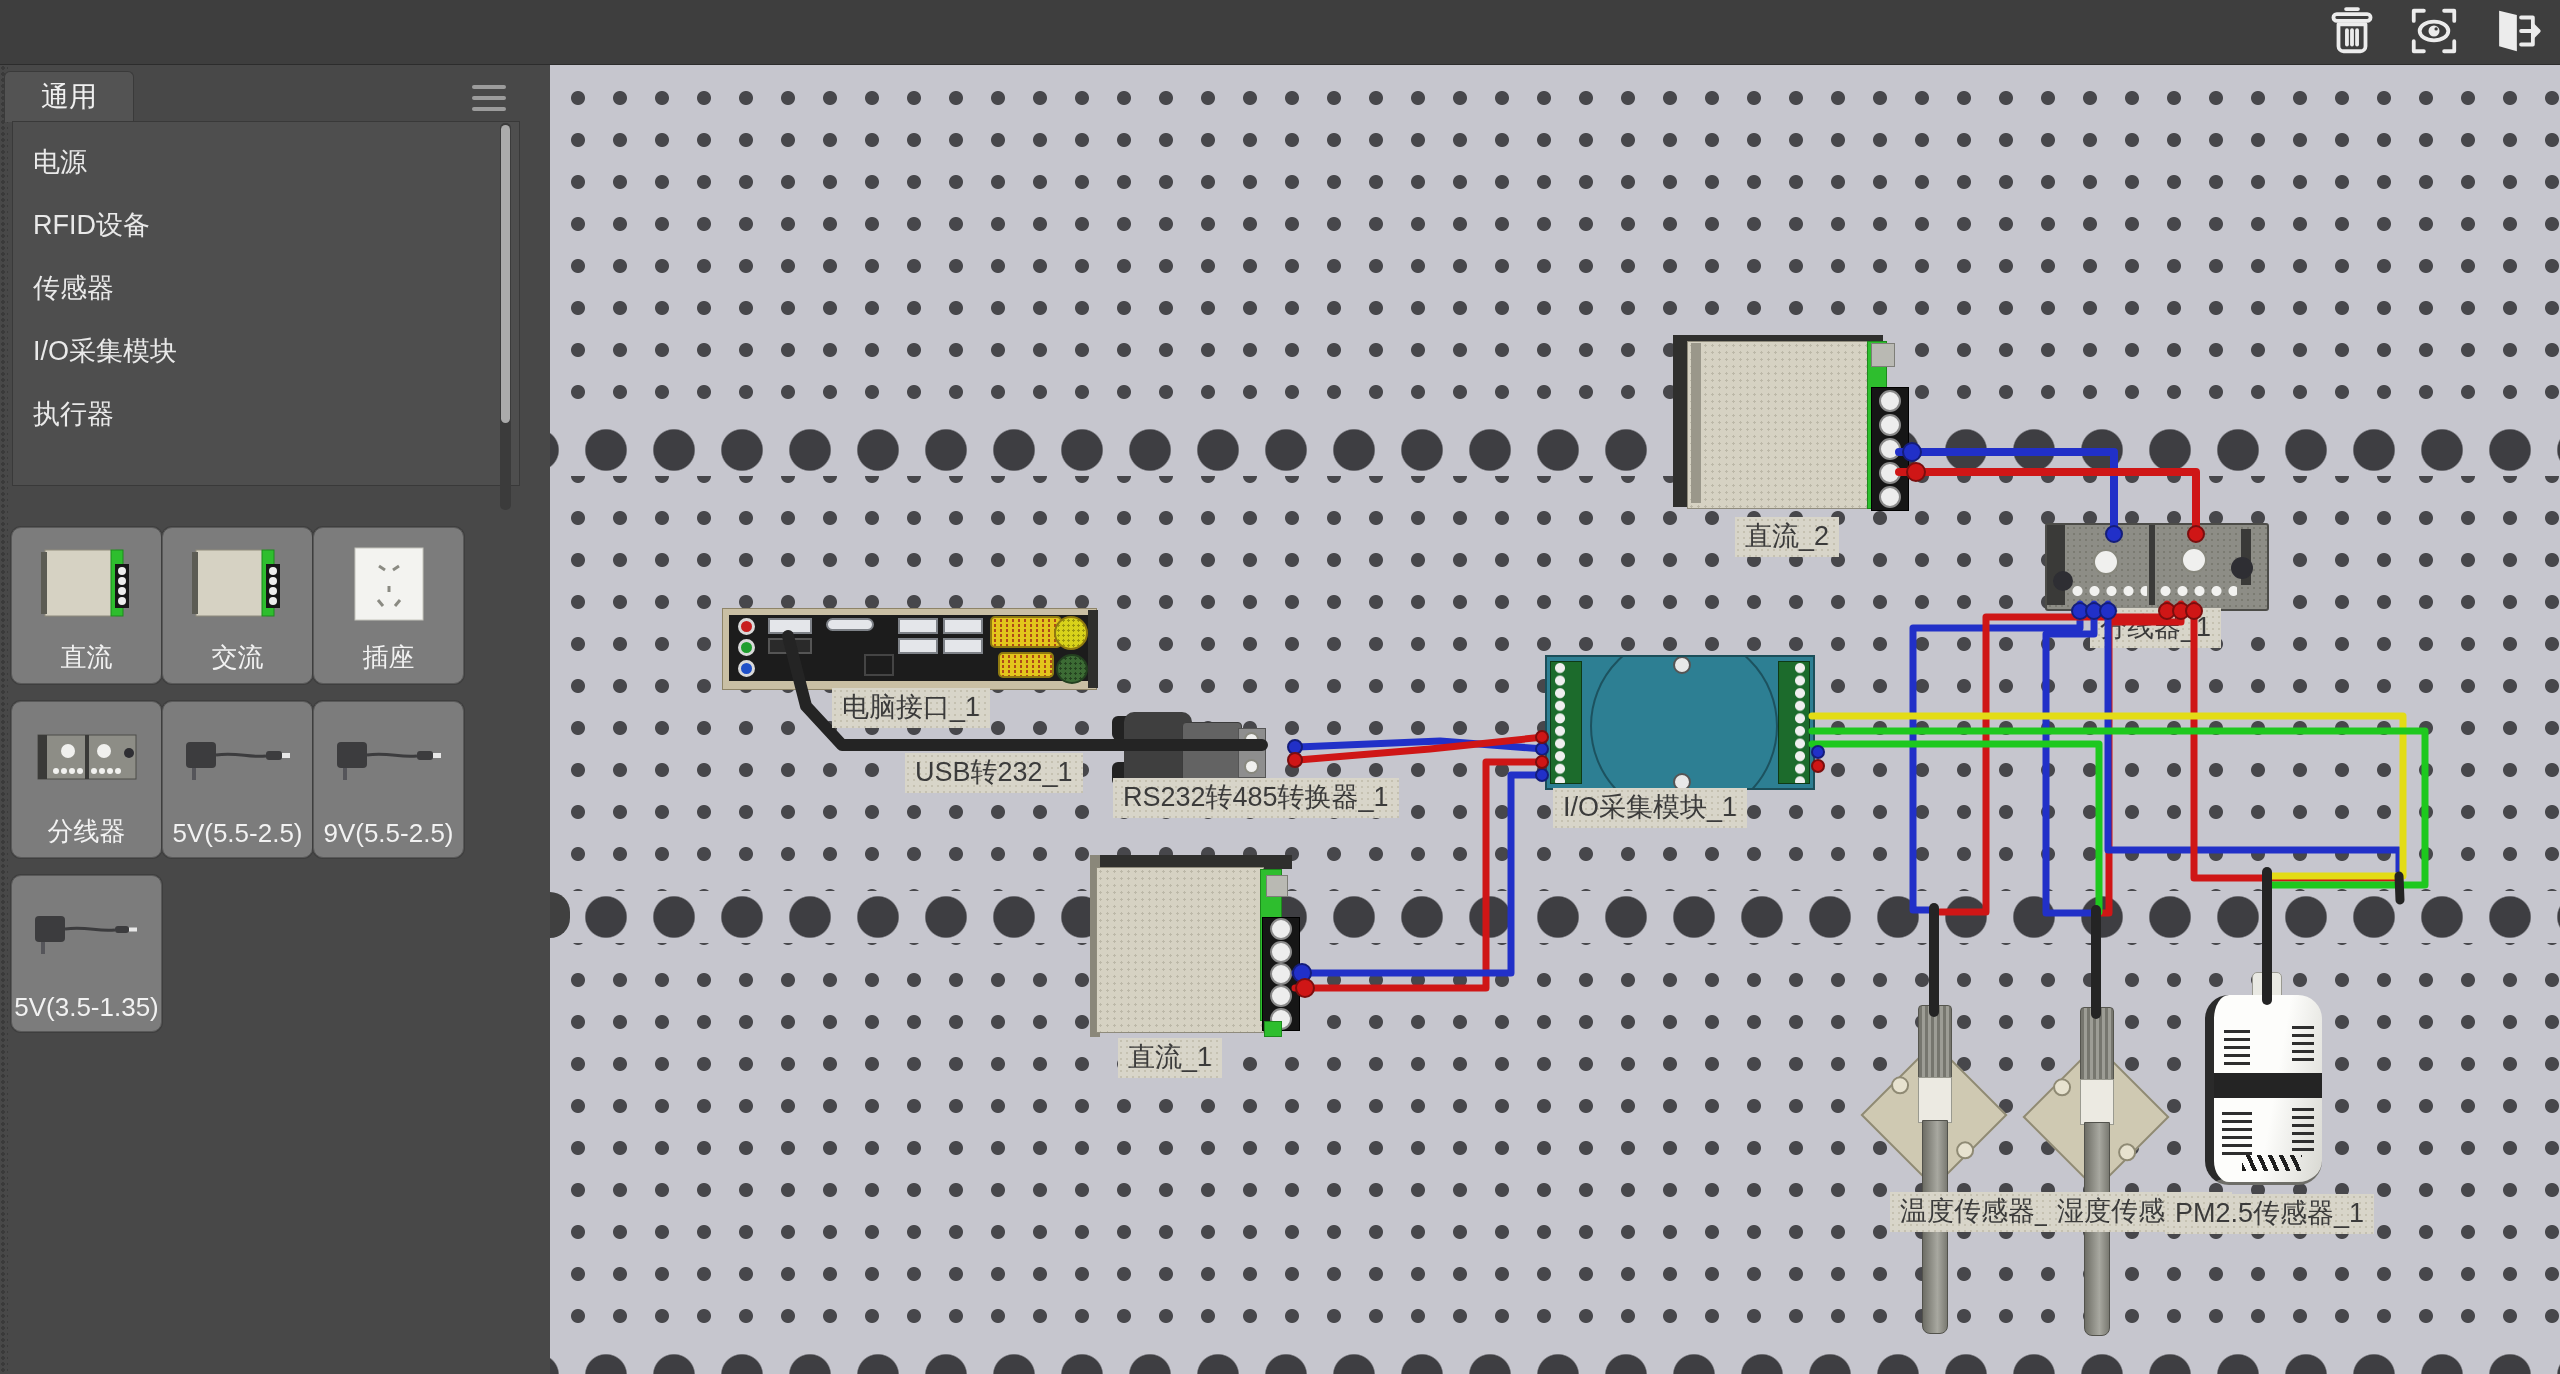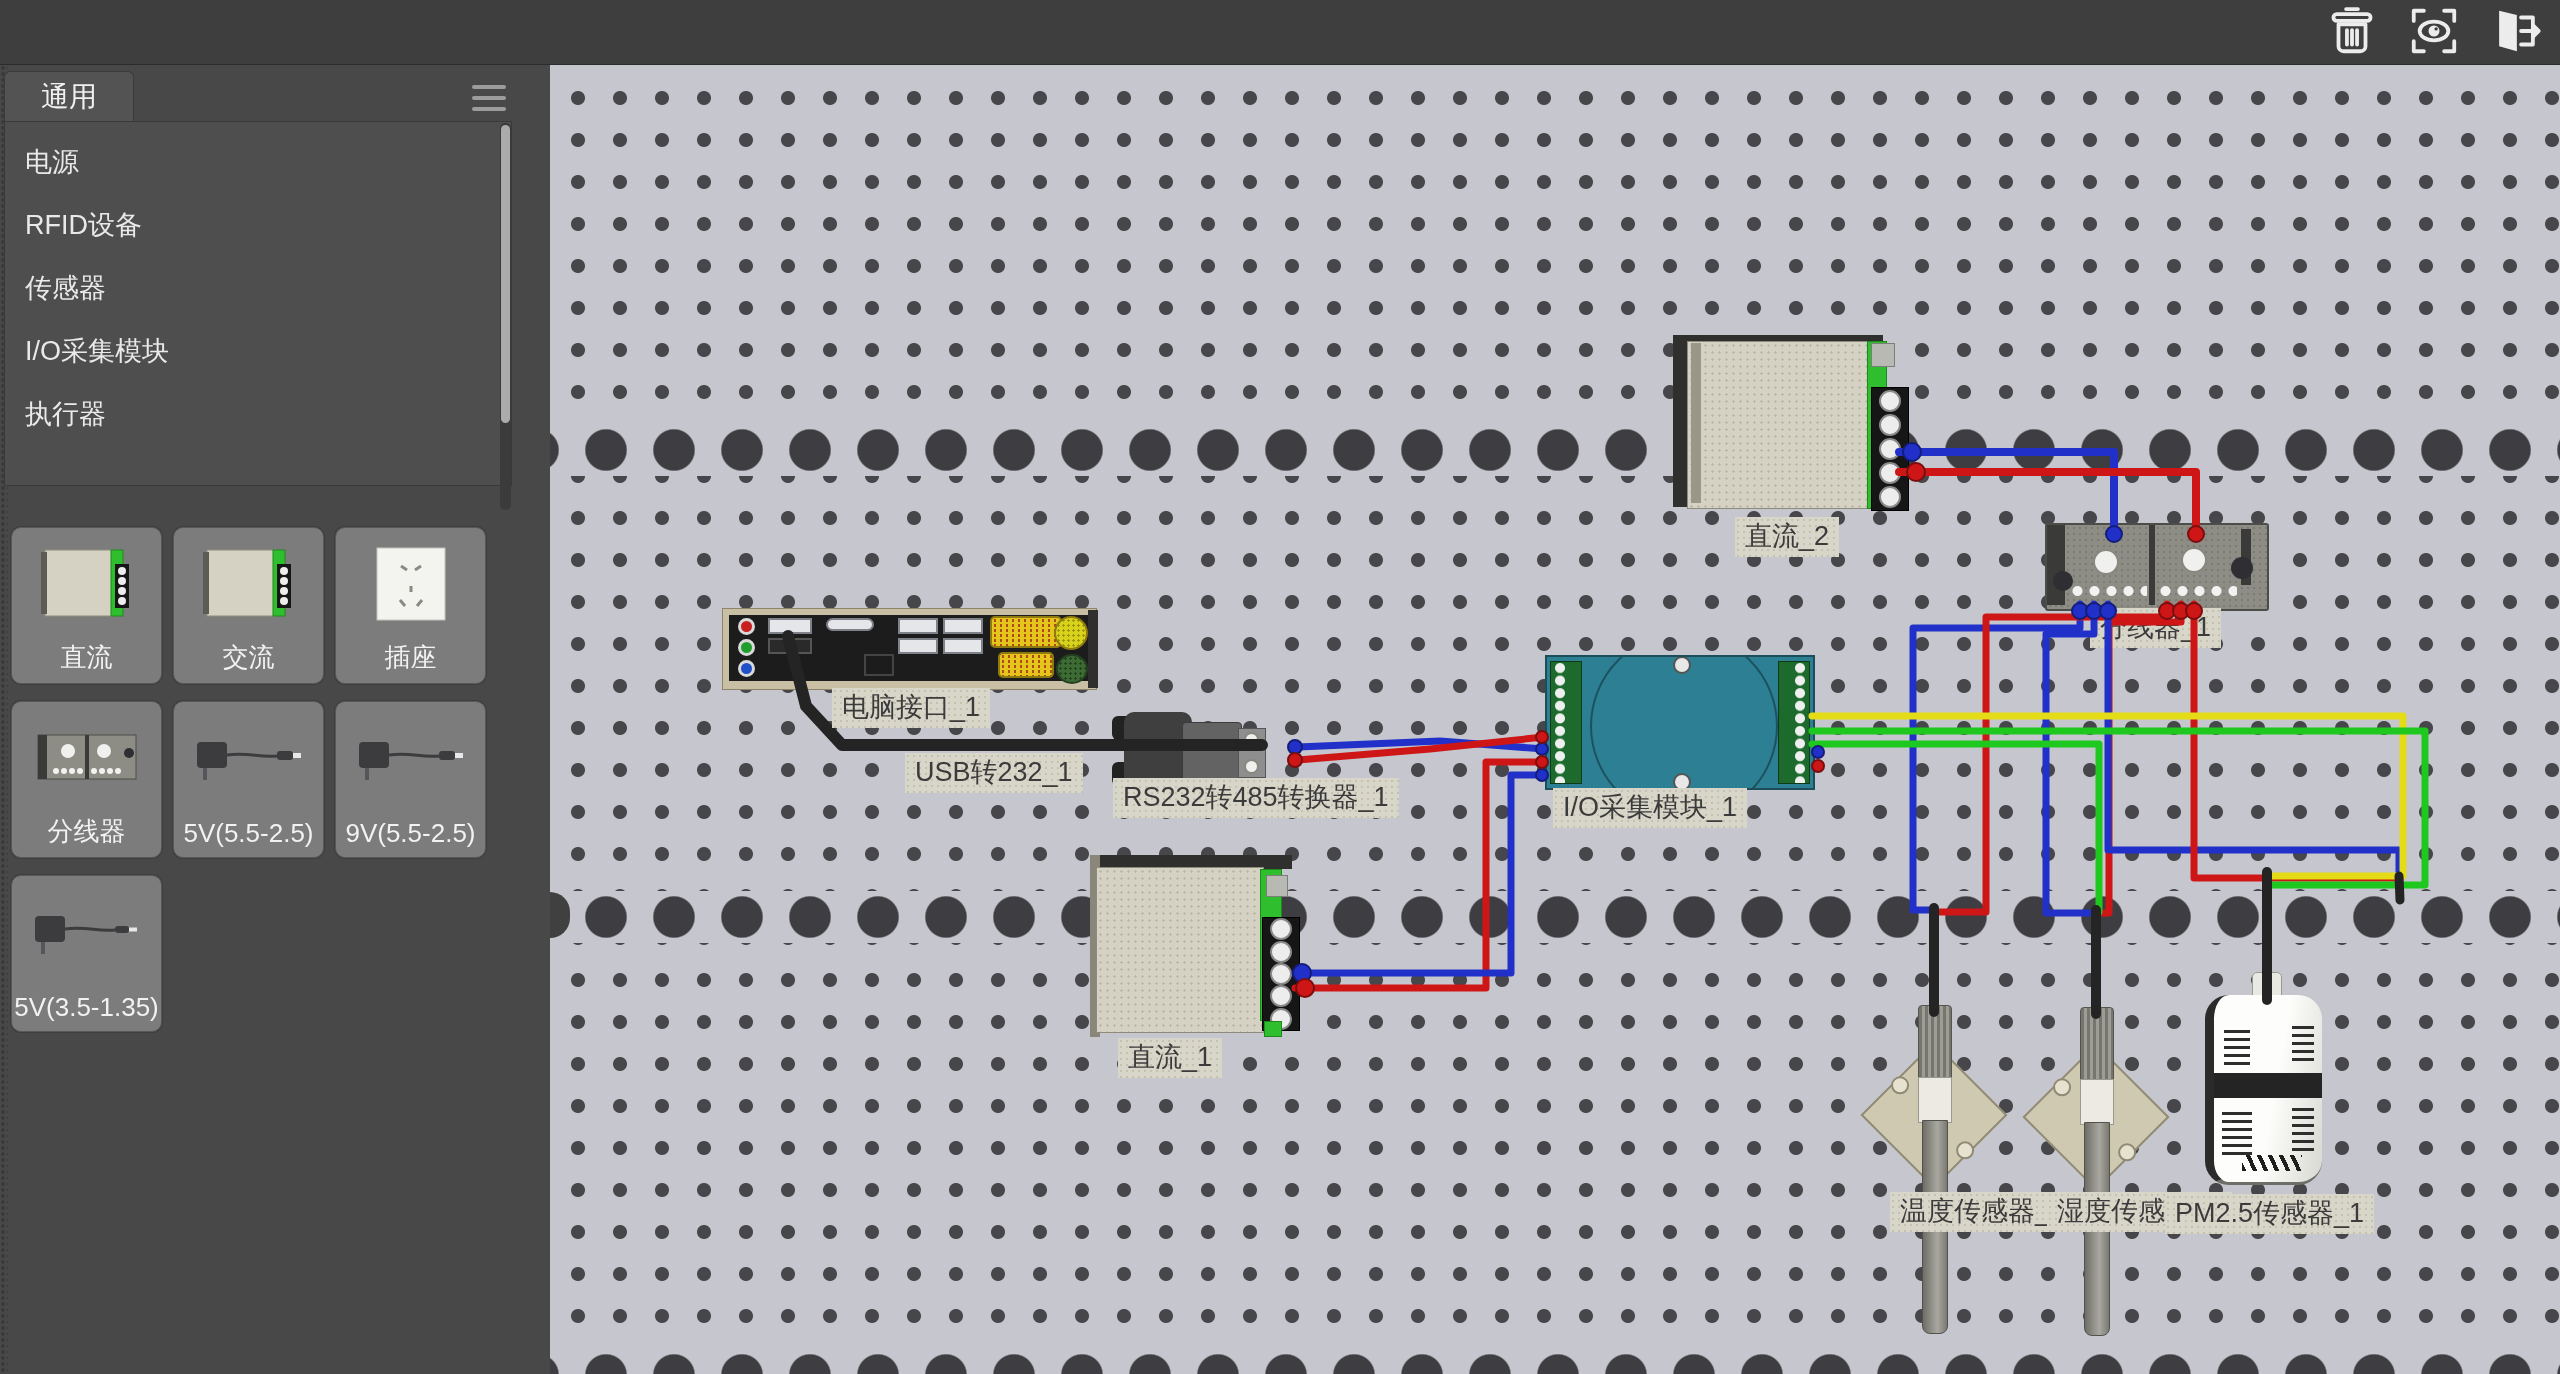--- a/index.html
+++ b/index.html
@@ -12,25 +12,25 @@
   .tool-btn{width:56px;height:56px;display:flex;align-items:center;justify-content:center;cursor:pointer;}
 
   
   .sidebar{position:absolute;left:0;top:65px;width:550px;height:1309px;background:#484848;box-sizing:border-box;}
   .sidebar::before{content:"";position:absolute;left:0;top:0;width:8px;height:100%;
      background-image:radial-gradient(circle,#3a3a3a 1.6px,transparent 2px);background-size:6px 6px;}
   .tab{position:absolute;left:4px;top:6px;width:128px;height:50px;background:#535353;border:1px solid #3a3a3a;border-bottom:none;
        border-radius:6px 6px 0 0;display:flex;align-items:center;justify-content:center;font-size:28px;color:#f0f0f0;}
   .hamburger{position:absolute;right:44px;top:20px;width:34px;height:26px;display:flex;flex-direction:column;justify-content:space-between;cursor:pointer;}
   .hamburger i{display:block;height:4px;background:#9c9c9c;border-radius:2px;}
-  .menu{position:absolute;left:4px;top:56px;width:508px;height:365px;background:#4e4e4e;border:1px solid #393939;box-sizing:border-box;padding-top:8px;}
+  .menu{position:absolute;left:12px;top:56px;width:508px;height:365px;background:#4e4e4e;border:1px solid #393939;box-sizing:border-box;padding-top:8px;}
   .menu-item{height:63px;display:flex;align-items:center;padding-left:20px;font-size:27px;color:#e9e9e9;cursor:pointer;}
   .scrollbar{position:absolute;left:500px;top:58px;width:11px;height:387px;background:#3b3b3b;border-radius:5px;}
   .scroll-thumb{position:absolute;left:1px;top:2px;width:9px;height:298px;background:#ababab;border-radius:5px;}
-  .grid{position:absolute;left:11px;top:462px;display:grid;grid-template-columns:repeat(3,151px);grid-auto-rows:157px;gap:17px 11px;}
+  .grid{position:absolute;left:11px;top:462px;display:grid;grid-template-columns:repeat(3,151px);grid-auto-rows:157px;gap:17px 0;}
   .card{background:#7c7c7c;border:1px solid #595959;border-radius:10px;box-sizing:border-box;display:flex;flex-direction:column;
         align-items:center;justify-content:flex-end;cursor:pointer;box-shadow:0 0 0 1px #3e3e3e;}
   .card .icon-box{flex:1;display:flex;align-items:center;justify-content:center;width:100%;}
   .card .card-label{font-size:26px;color:#f2f2f2;margin-bottom:8px;white-space:nowrap;}
 
   
   .canvas{position:absolute;left:550px;top:65px;width:2010px;height:1309px;overflow:hidden;background-color:#c6c6ce;
      background-image:radial-gradient(circle,#47474b 6.5px,transparent 7.5px);background-size:42px 42px;background-position:7px 12px;}
   .band{position:absolute;left:0;width:2010px;height:52px;background-color:#c6c6ce;
      background-image:radial-gradient(circle,#3e3e42 20px,transparent 21.5px);background-size:68px 52px;background-position:22px 0;}

